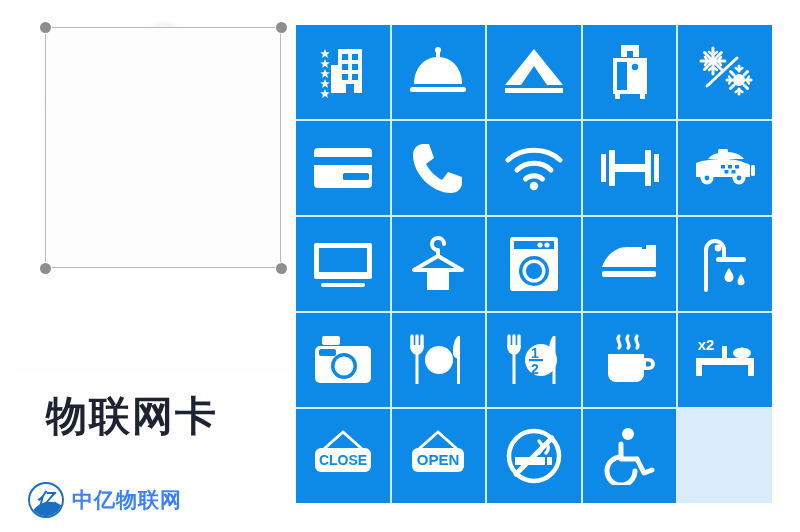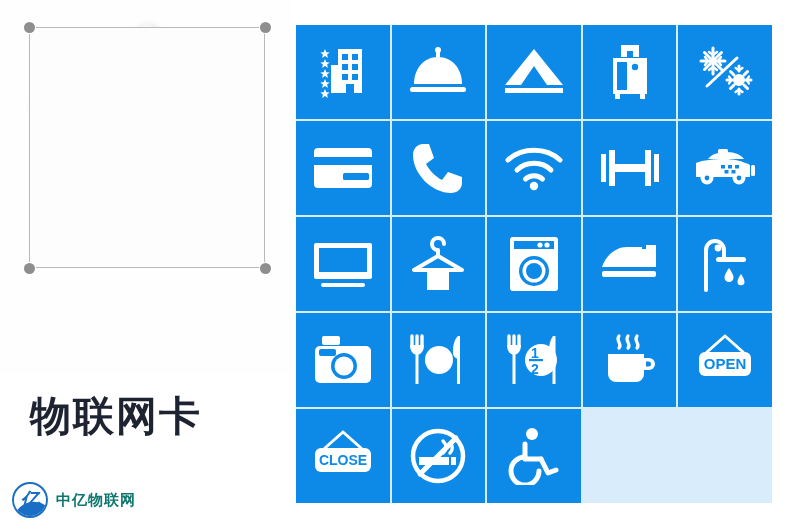--- a/index.html
+++ b/index.html
@@ -5,21 +5,21 @@
   html,body{margin:0;padding:0;}
   body{
     width:800px;height:532px;
     background:#ffffff;
     font-family:"Liberation Sans","DejaVu Sans",sans-serif;
     overflow:hidden;position:relative;
   }
   .page{position:relative;width:800px;height:532px;background:#fff;}
 
   
-  .left-panel{position:absolute;left:0;top:0;width:290px;height:374px;background:#fefefe;}
+  .left-panel{position:absolute;left:16px;top:0;width:290px;height:374px;background:#fefefe;}
 
   .sim-frame{
     position:absolute;left:29px;top:27px;width:236px;height:241px;
     border:1px solid #b9b9b9;box-sizing:border-box;background:#fdfdfd;
   }
   .handle{
     position:absolute;width:11px;height:11px;border-radius:50%;
     background:#8e8e8e;box-shadow:0 0 0 1px #ffffff;
   }
   .h-tl{left:23.5px;top:21.5px;}
@@ -94,21 +94,21 @@
     border-radius:50%/100% 100% 0 0;
     background:#1a6fc4;transform:rotate(-12deg);
   }
   .brand-mark .glyph{
     position:relative;z-index:2;font-size:19px;font-weight:700;
     color:#1a6fc4;font-family:"DejaVu Serif","Liberation Serif",serif;
     font-style:italic;line-height:1;margin-top:-2px;
   }
   .brand-text{
     font-family:"DejaVu Sans","Liberation Sans",sans-serif;
-    font-size:15px;font-weight:700;color:#0f766e;letter-spacing:1px;
+    font-size:21px;font-weight:700;color:#3b82f6;letter-spacing:1px;
     white-space:nowrap;
   }
 
   
   .icon-grid{
     position:absolute;left:296px;top:25px;width:476px;height:478px;
     display:grid;grid-template-columns:repeat(5,1fr);grid-template-rows:repeat(5,1fr);
     gap:2px;background:#d9ecfb;
   }
   .cell{
@@ -430,38 +430,50 @@
           <path d="M35 16 C39 12 31 9 35 4"></path>
         </g>
         <g fill="#fff">
           <path d="M6 22 L6 42 A8 8 0 0 0 14 50 L34 50 A8 8 0 0 0 42 42 L42 22 Z"></path>
           <path d="M42 26 L47 26 A6 6 0 0 1 47 38 L42 38 Z"></path>
           <path d="M44 29.5 L46.5 29.5 A2.5 2.5 0 0 1 46.5 34.5 L44 34.5 Z" fill="#0d8ae8"></path>
         </g>
       </svg>
     </div>
 
+    <div class="cell">
+      <svg width="62" height="48" viewBox="0 0 62 48">
+        <g fill="#fff">
+          <text x="12" y="14" text-anchor="middle" font-family="Liberation Sans, sans-serif" font-weight="bold" font-size="15">x2</text>
+          <ellipse cx="48" cy="17" rx="9" ry="5.5"></ellipse>
+          <rect x="2" y="22" width="58" height="7"></rect>
+          <rect x="2" y="29" width="6" height="11"></rect>
+          <rect x="54" y="29" width="6" height="11"></rect>
+          <rect x="28" y="10" width="5" height="19"></rect>
+        </g>
+      </svg>
+    </div>
 
     <div class="cell">
       <svg width="64" height="52" viewBox="0 0 64 52">
         <g fill="none" stroke="#fff" stroke-width="3" stroke-linecap="round">
           <path d="M32 2 L14 18 M32 2 L50 18"></path>
         </g>
-        <rect x="6" y="18" width="52" height="24" rx="6" fill="#fff"></rect>
-        <text x="32" y="35" text-anchor="middle" fill="#0d8ae8" font-family="Liberation Sans, sans-serif" font-weight="bold" font-size="15">OPEN</text>
+        <rect x="4" y="18" width="56" height="24" rx="6" fill="#fff"></rect>
+        <text x="32" y="35" text-anchor="middle" fill="#0d8ae8" font-family="Liberation Sans, sans-serif" font-weight="bold" font-size="14">CLOSE</text>
       </svg>
     </div>
 
     <div class="cell">
       <svg width="64" height="52" viewBox="0 0 64 52">
         <g fill="none" stroke="#fff" stroke-width="3" stroke-linecap="round">
           <path d="M32 2 L14 18 M32 2 L50 18"></path>
         </g>
-        <rect x="4" y="18" width="56" height="24" rx="6" fill="#fff"></rect>
-        <text x="32" y="35" text-anchor="middle" fill="#0d8ae8" font-family="Liberation Sans, sans-serif" font-weight="bold" font-size="14">CLOSE</text>
+        <rect x="6" y="18" width="52" height="24" rx="6" fill="#fff"></rect>
+        <text x="32" y="35" text-anchor="middle" fill="#0d8ae8" font-family="Liberation Sans, sans-serif" font-weight="bold" font-size="15">OPEN</text>
       </svg>
     </div>
 
     <div class="cell">
       <svg width="58" height="58" viewBox="0 0 58 58">
         <circle cx="29" cy="29" r="25" fill="none" stroke="#fff" stroke-width="4.5"></circle>
         <g fill="#fff">
           <rect x="10" y="30" width="30" height="8"></rect>
           <rect x="42" y="30" width="5" height="8"></rect>
           <path d="M34 14 C38 18 38 22 34 26" fill="none" stroke="#fff" stroke-width="3.4" stroke-linecap="round"></path>

